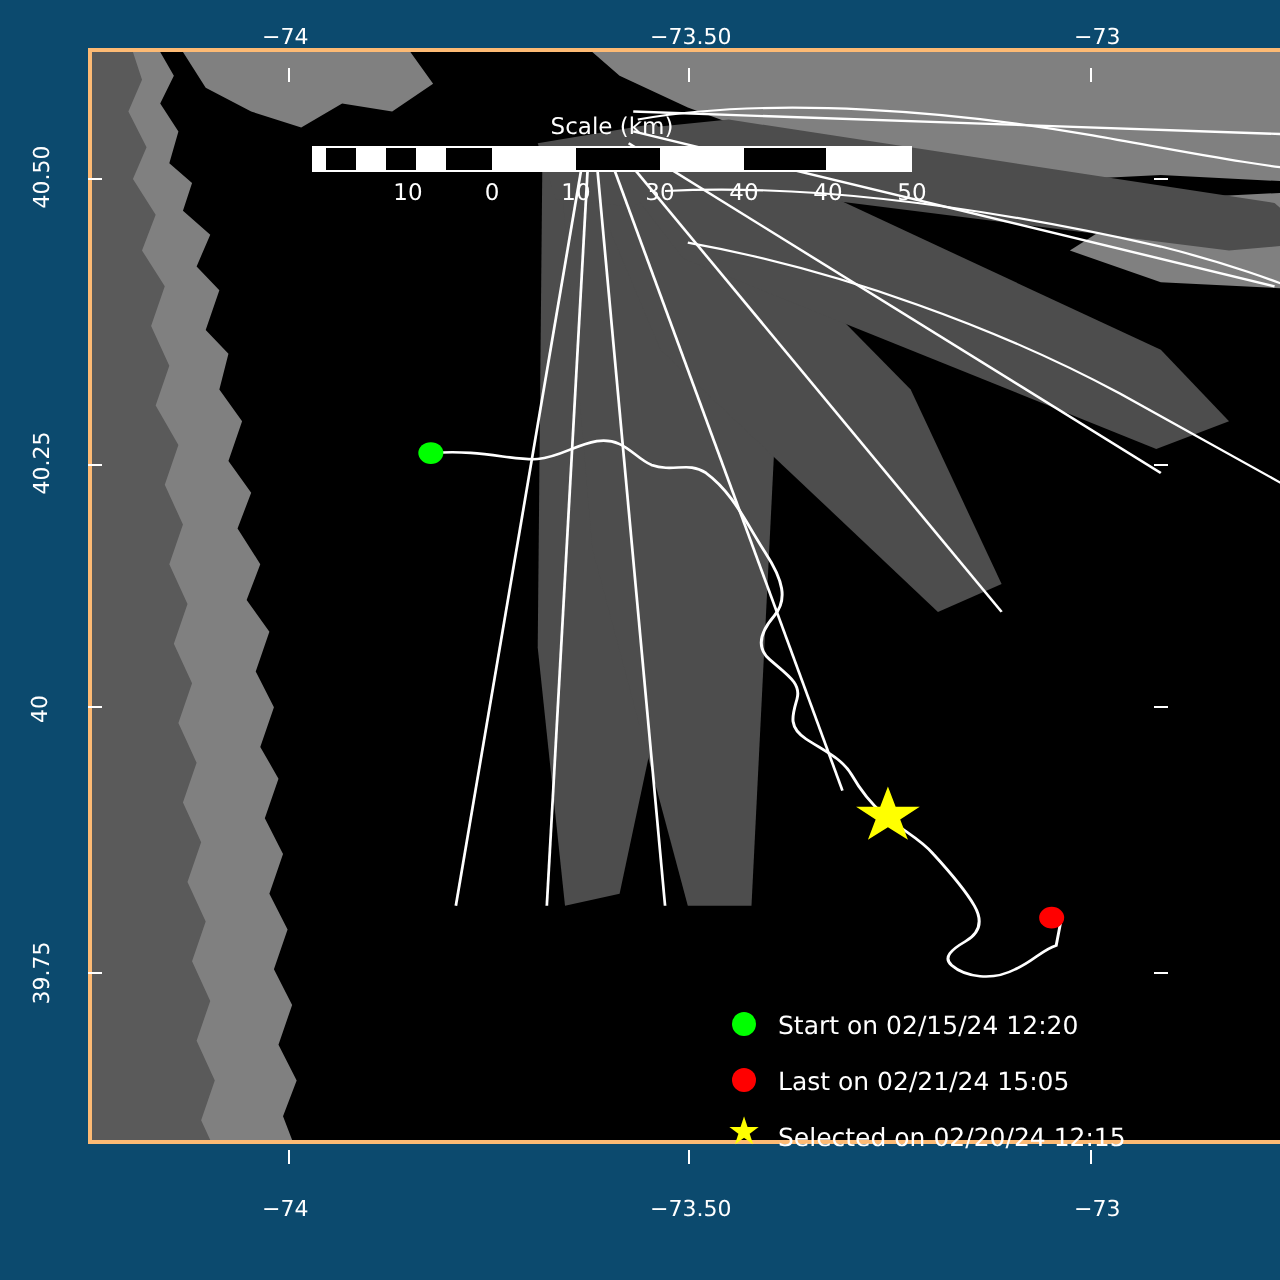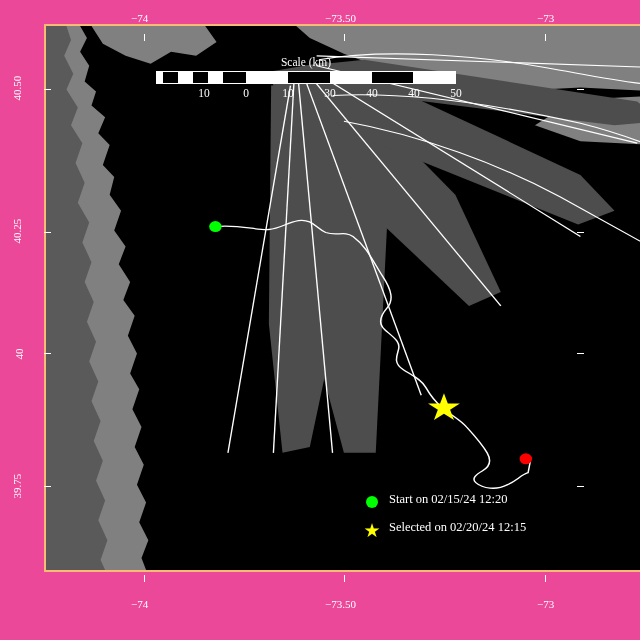--- a/index.html
+++ b/index.html
@@ -1,34 +1,34 @@
 <!DOCTYPE html>
 <html><head>
 <meta charset="utf-8">
 <style>
   html,body{margin:0;padding:0;background:#000;}
   body{width:640px;height:640px;overflow:hidden;font-family:"DejaVu Sans",sans-serif;}
-  #root{position:relative;width:640px;height:640px;background:#ec4899;color:#fff;font-family:Liberation Serif, serif;}
+  #root{position:relative;width:640px;height:640px;background:#0c4a6e;color:#fff;}
 
   .axis-label{position:absolute;color:#fff;font-size:11px;letter-spacing:0px;white-space:nowrap;}
   .axis-label.left{transform-origin:50% 50%;}
 
   
   #plot{position:absolute;left:44px;top:24px;width:618px;height:548px;border:2px solid #fdba74;box-sizing:border-box;overflow:hidden;background:#000;}
 
   
   .tick{position:absolute;background:#fff;}
   .tick.h{width:1px;height:7px;}
   .tick.v{height:1px;width:7px;}
 
   svg.map{position:absolute;left:0;top:0;width:100%;height:100%;}
 
   
   #legend{position:absolute;left:355px;top:492px;width:225px;}
-  .legend-row{display:flex;align-items:flex-start;height:28px;}
+  .legend-row{display:flex;align-items:flex-end;height:28px;}
   .legend-sym{width:34px;text-align:center;flex:0 0 34px;}
   .legend-text{font-size:12.5px;color:#fff;white-space:nowrap;}
   .dot{display:inline-block;width:12px;height:12px;border-radius:50%;vertical-align:middle;}
   .star{font-size:19px;line-height:19px;display:inline-block;vertical-align:middle;}
 
   
   #scalebar{position:absolute;left:110px;top:30px;width:300px;}
   #scalebar .title{text-align:center;font-size:11.5px;color:#fff;margin-bottom:3px;}
   #scalebar .bar{position:relative;height:13px;border:1px solid #fff;background:#fff;box-sizing:border-box;}
   #scalebar .seg{position:absolute;top:0;height:11px;background:#000;}
@@ -147,20 +147,24 @@
     </div>
 
   </div>
 
   <div id="legend">
     <div class="legend-row">
       <div class="legend-sym"><span class="dot" style="background:#00ff00;"></span></div>
       <div class="legend-text">Start on 02/15/24 12:20</div>
     </div>
     <div class="legend-row">
+      <div class="legend-sym"><span class="dot" style="background:#ff0000;"></span></div>
+      <div class="legend-text">Last on 02/21/24 15:05</div>
+    </div>
+    <div class="legend-row">
       <div class="legend-sym"><span class="star" style="color:#ffff00;">★</span></div>
       <div class="legend-text">Selected on 02/20/24 12:15</div>
     </div>
   </div>
 
   <div class="tick h" style="left:144px;top:34px;"></div>
   <div class="tick h" style="left:344px;top:34px;"></div>
   <div class="tick h" style="left:545px;top:34px;"></div>
   <div class="tick h" style="left:144px;top:575px;"></div>
   <div class="tick h" style="left:344px;top:575px;"></div>

